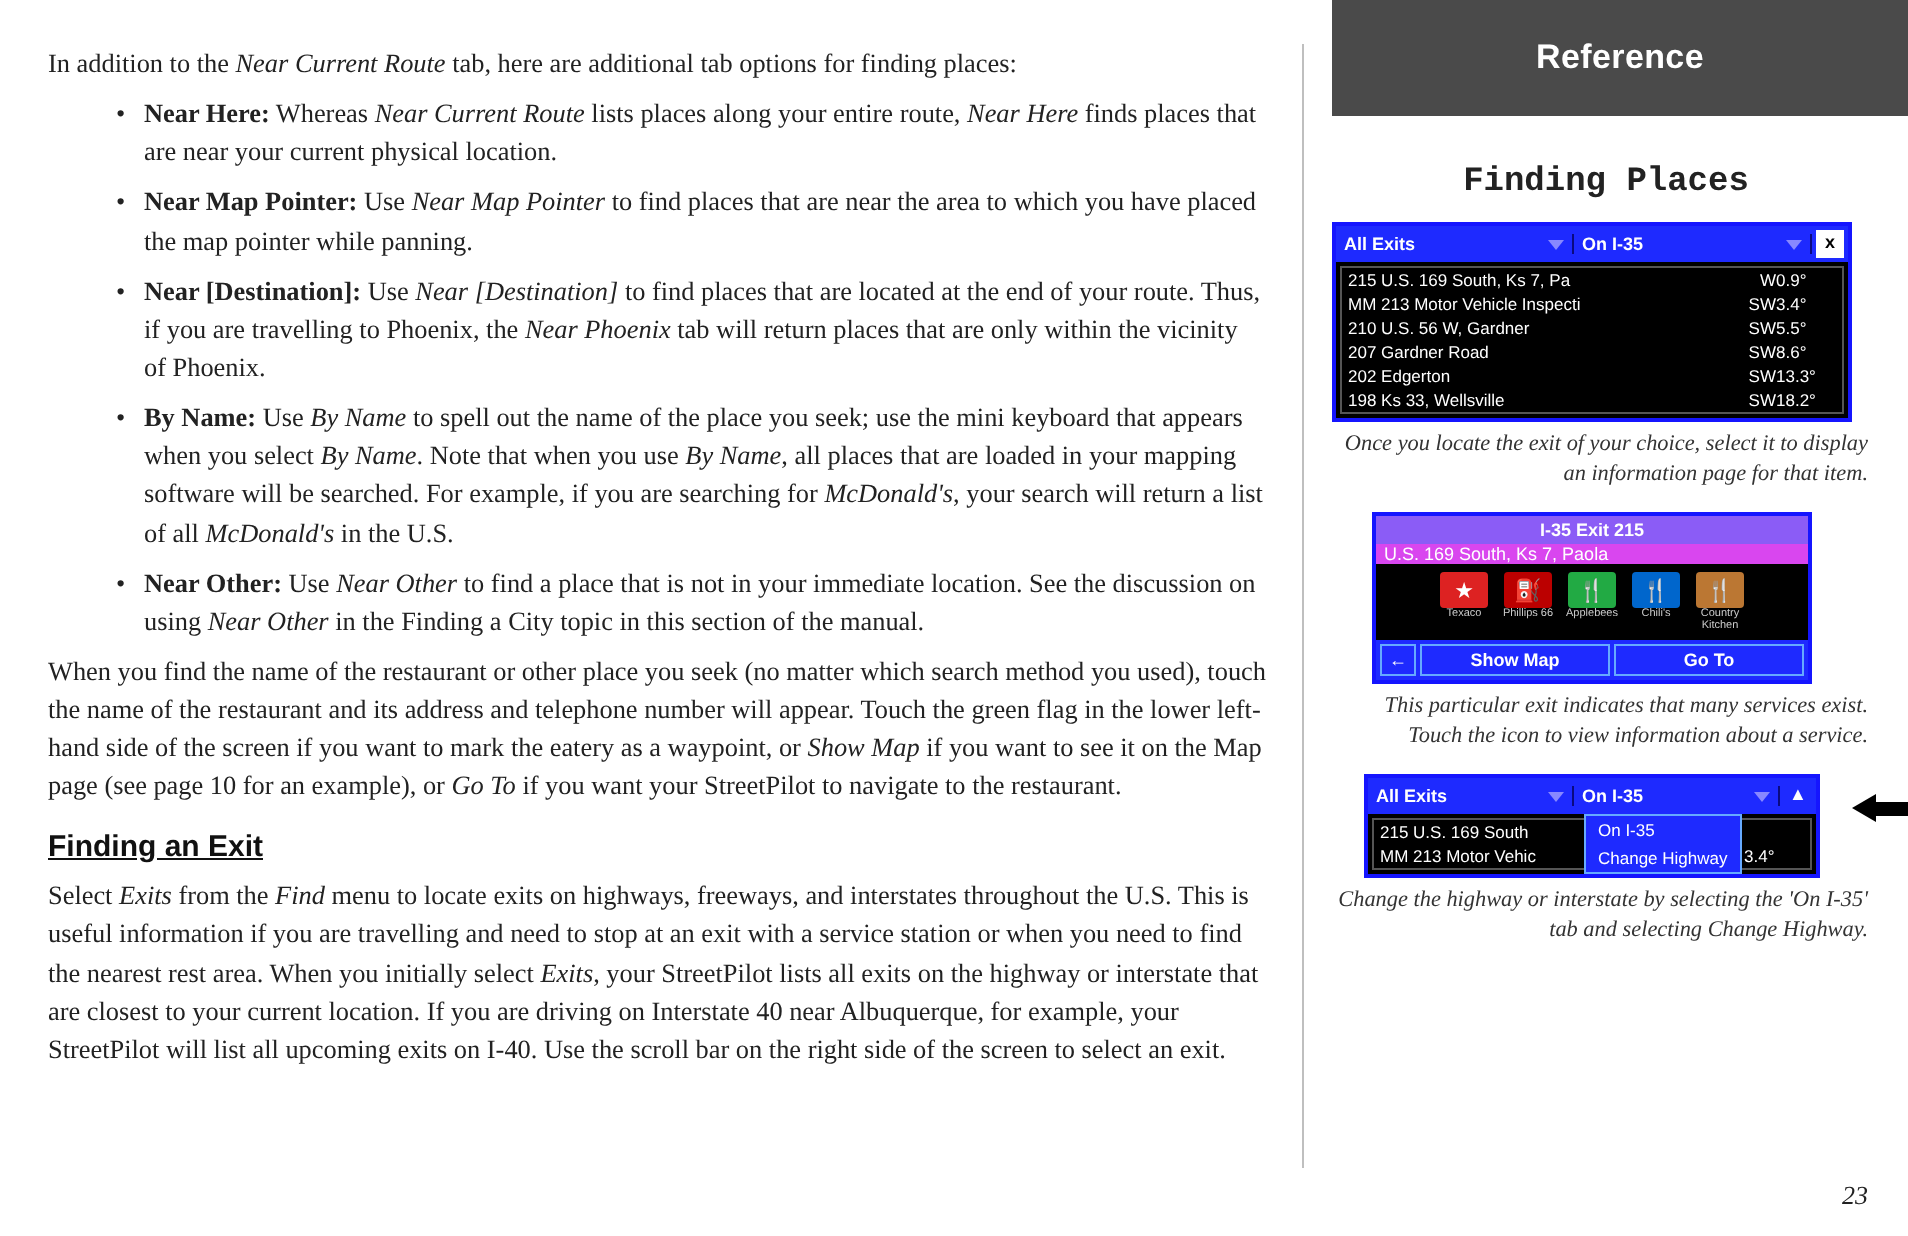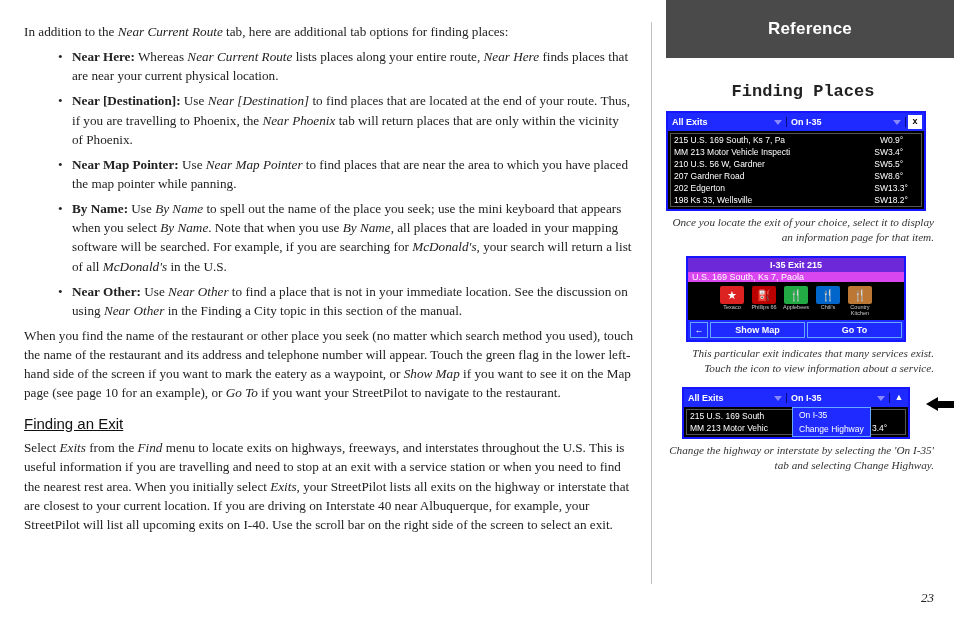--- a/index.html
+++ b/index.html
@@ -5,40 +5,40 @@
   * { box-sizing: border-box; margin: 0; padding: 0; }
   body { width: 954px; height: 618px; background: #fff; font-family: Georgia, 'Times New Roman', serif; color: #222; position: relative; }
   .page { display: flex; height: 100%; }
   .main-col { flex: 1; padding: 22px 18px 10px 24px; font-size: 13.2px; line-height: 1.45; }
   .main-col p { margin-bottom: 6px; }
   .main-col ul { list-style: none; margin: 4px 0 6px 34px; }
   .main-col li { position: relative; margin-bottom: 6px; padding-left: 14px; }
   .main-col li::before { content: "•"; position: absolute; left: 0; top: 0; }
   .bold { font-weight: bold; }
   .ital { font-style: italic; }
-  .section-head { font-family: 'Trebuchet MS', Arial, sans-serif; font-weight: normal; font-size: 15px; text-decoration: underline; margin: 10px 0 4px; color: #111; }
+  .section-head { font-family: 'Trebuchet MS', Arial, sans-serif; font-weight: bold; font-size: 15px; text-decoration: underline; margin: 10px 0 4px; color: #111; }
   .divider { width: 1px; background: #bfbfbf; margin: 22px 0 34px; }
   .side-col { width: 302px; display: flex; flex-direction: column; }
   .ref-banner { background: #4a4a4a; color: #fff; text-align: center; font-family: 'Trebuchet MS', Arial, sans-serif; font-weight: bold; font-size: 17px; padding: 19px 0; letter-spacing: .2px; margin-left: 14px; }
   .side-title { text-align: center; font-family: Liberation Mono, monospace; font-weight: bold; font-size: 17px; color: #222; margin: 24px 0 10px; }
   .side-inner { padding: 0 20px 0 14px; }
   .caption { font-style: italic; font-size: 11.2px; line-height: 1.3; color: #333; text-align: right; margin: 4px 0 12px; }
   .page-num { position: absolute; right: 20px; bottom: 12px; font-style: italic; font-size: 13px; }
   
   .device { border: 2px solid #1515ff; background: #000; color: #fff; font-family: Arial, sans-serif; font-size: 9px; margin: 0 0 4px; }
   .dev-top { background: #1e2aff; display: flex; height: 18px; align-items: center; }
   .dropdown { background: #1e2aff; color: #fff; font-size: 9px; font-weight: bold; padding: 0 4px; display: flex; align-items: center; gap: 2px; border-right: 1px solid #0a0a80; flex: 1; }
   .tri { width: 0; height: 0; border-left: 4px solid transparent; border-right: 4px solid transparent; border-top: 5px solid #88f; margin-left: auto; }
   .sq-close { width: 14px; height: 14px; background: #fff; color: #000; font-weight: bold; font-size: 9px; text-align: center; line-height: 13px; margin: 0 2px; }
   .dev-list { border: 1px solid #555; margin: 2px; }
   .dev-row { display: flex; justify-content: space-between; padding: 1px 3px; font-size: 8.5px; white-space: nowrap; overflow: hidden; }
   .dev-row span:nth-child(1) { flex: 1; overflow: hidden; text-overflow: clip; }
   .dev-row span:nth-child(2) { width: 20px; text-align: right; }
   .dev-row span:nth-child(3) { width: 30px; text-align: left; }
-  .dev2 .hdr { background: #6d28d9; color: #fff; text-align: center; font-size: 9px; font-weight: bold; padding: 2px; }
+  .dev2 .hdr { background: #8b5cf6; color: #fff; text-align: center; font-size: 9px; font-weight: bold; padding: 2px; }
   .dev2 .sub { background: #d946ef; color: #fff; font-size: 9px; padding: 0 4px; }
   .dev2 .icons { background: #000; padding: 4px 2px; display: flex; gap: 4px; justify-content: center; }
   .poi { width: 28px; display: flex; flex-direction: column; align-items: center; gap: 1px; }
   .poi-box { width: 24px; height: 18px; display: flex; align-items: center; justify-content: center; font-size: 11px; border-radius: 2px; }
   .poi-label { font-size: 5.5px; color: #ccc; text-align: center; line-height: 1; }
   .dev2 .btns { display: flex; background: #1e2aff; gap: 2px; padding: 2px; }
   .dev2 .b { flex: 1; background: #1e2aff; border: 1px solid #6af; color: #fff; font-size: 9px; text-align: center; padding: 2px 0; font-weight: bold; }
   .dev2 .back { width: 18px; flex: none; }
   .dev3-wrap { position: relative; }
   .dev3-wrap .arrow { position: absolute; right: -22px; top: 10px; }
@@ -51,22 +51,22 @@
   .scrollbar-up { width: 14px; height: 14px; background: #1e2aff; color: #fff; text-align: center; line-height: 13px; font-size: 9px; margin: 0 2px; }
 </style>
 </head>
 <body>
 
 <div class="page">
   <div class="main-col">
     <p>In addition to the <span class="ital">Near Current Route</span> tab, here are additional tab options for finding places:</p>
     <ul>
       <li><span class="bold">Near Here:</span><span> Whereas </span><span class="ital">Near Current Route</span><span> lists places along your entire route, </span><span class="ital">Near Here</span><span> finds places that are near your current physical location.</span></li>
+      <li><span class="bold">Near Map Pointer:</span><span> Use </span><span class="ital">Near Map Pointer</span><span> to find places that are near the area to which you have placed the map pointer while panning.</span></li>
       <li><span class="bold">Near [Destination]:</span><span> Use </span><span class="ital">Near [Destination]</span><span> to find places that are located at the end of your route. Thus, if you are travelling to Phoenix, the </span><span class="ital">Near Phoenix</span><span> tab will return places that are only within the vicinity of Phoenix.</span></li>
-      <li><span class="bold">Near Map Pointer:</span><span> Use </span><span class="ital">Near Map Pointer</span><span> to find places that are near the area to which you have placed the map pointer while panning.</span></li>
       <li><span class="bold">By Name:</span><span> Use </span><span class="ital">By Name</span><span> to spell out the name of the place you seek; use the mini keyboard that appears when you select </span><span class="ital">By Name</span><span>. Note that when you use </span><span class="ital">By Name</span><span>, all places that are loaded in your mapping software will be searched. For example, if you are searching for </span><span class="ital">McDonald's</span><span>, your search will return a list of all </span><span class="ital">McDonald's</span><span> in the U.S.</span></li>
       <li><span class="bold">Near Other:</span><span> Use </span><span class="ital">Near Other</span><span> to find a place that is not in your immediate location. See the discussion on using </span><span class="ital">Near Other</span><span> in the Finding a City topic in this section of the manual.</span></li>
     </ul>
     <p><span>When you find the name of the restaurant or other place you seek (no matter which search method you used), touch the name of the restaurant and its address and telephone number will appear. Touch the green flag in the lower left-hand side of the screen if you want to mark the eatery as a waypoint, or </span><span class="ital">Show Map</span><span> if you want to see it on the Map page (see page 10 for an example), or </span><span class="ital">Go To</span><span> if you want your StreetPilot to navigate to the restaurant.</span></p>
     <div class="section-head">Finding an Exit</div>
     <p><span>Select </span><span class="ital">Exits</span><span> from the </span><span class="ital">Find</span><span> menu to locate exits on highways, freeways, and interstates throughout the U.S. This is useful information if you are travelling and need to stop at an exit with a service station or when you need to find the nearest rest area. When you initially select </span><span class="ital">Exits</span><span>, your StreetPilot lists all exits on the highway or interstate that are closest to your current location. If you are driving on Interstate 40 near Albuquerque, for example, your StreetPilot will list all upcoming exits on I-40. Use the scroll bar on the right side of the screen to select an exit.</span></p>
   </div>
 
   <div class="divider"></div>
 

